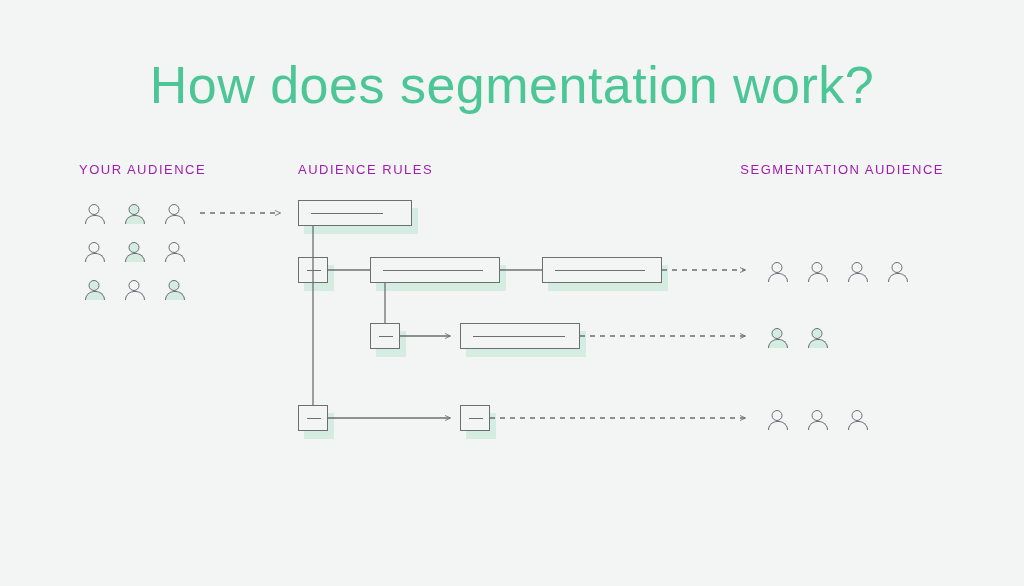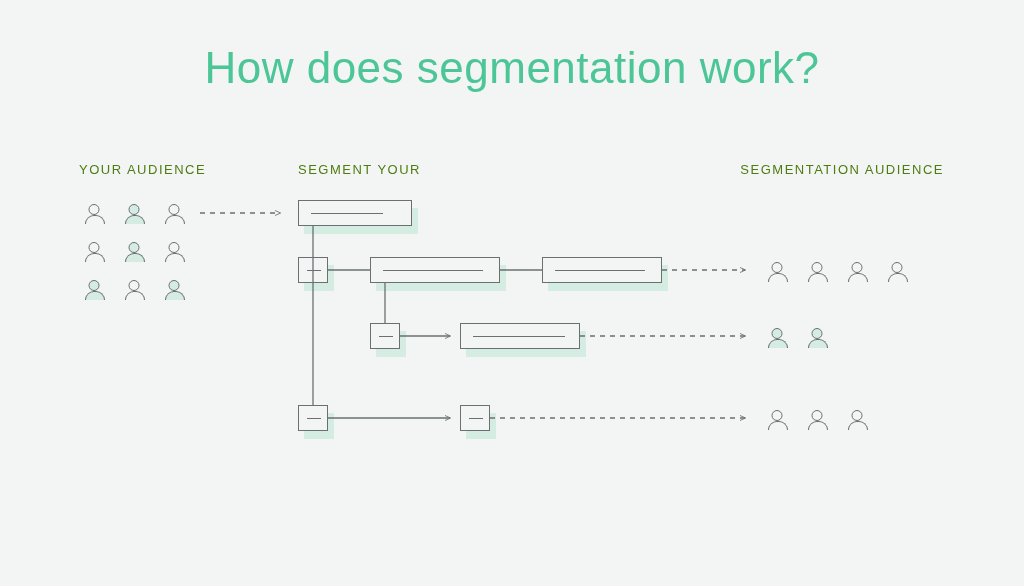--- a/index.html
+++ b/index.html
@@ -6,33 +6,33 @@
   body {
     width: 1024px;
     height: 586px;
     background: #f3f5f4;
     font-family: -apple-system, BlinkMacSystemFont, "Segoe UI", Helvetica, Arial, sans-serif;
     position: relative;
     overflow: hidden;
   }
   .title {
     position: absolute;
-    top: 43px;
+    top: 55px;
     left: 0; right: 0;
     text-align: center;
-    font-size: 44px;
+    font-size: 52px;
     font-weight: 300;
     color: #4dc697;
     letter-spacing: 0.5px;
   }
   .section-label {
     position: absolute;
     font-size: 13px;
     letter-spacing: 1.5px;
-    color: #4d7c0f;
+    color: #a21caf;
     font-weight: 400;
   }
   .audience { top: 162px; left: 79px; }
   .rules { top: 162px; left: 298px; }
   .results { top: 162px; right: 80px; }
 
   
   .person {
     display: inline-block;
     width: 18px;
@@ -94,21 +94,21 @@
   svg.conn { position: absolute; top:0; left:0; width:1024px; height:586px; pointer-events:none; }
   .line-solid { stroke:#6a6f72; stroke-width:1.3; fill:none; }
   .line-dash  { stroke:#6a6f72; stroke-width:1.3; fill:none; stroke-dasharray:5 5; }
 </style>
 </head>
 <body>
 
 <h1 class="title">How does segmentation work?</h1>
 
 <div class="section-label audience">YOUR AUDIENCE</div>
-<div class="section-label rules">SEGMENT YOUR</div>
+<div class="section-label rules">AUDIENCE RULES</div>
 <div class="section-label results">SEGMENTATION AUDIENCE</div>
 
 <div class="grid audience-grid">
   <span class="person"></span>
   <span class="person shaded"></span>
   <span class="person"></span>
   <span class="person"></span>
   <span class="person shaded"></span>
   <span class="person"></span>
   <span class="person shaded"></span>

